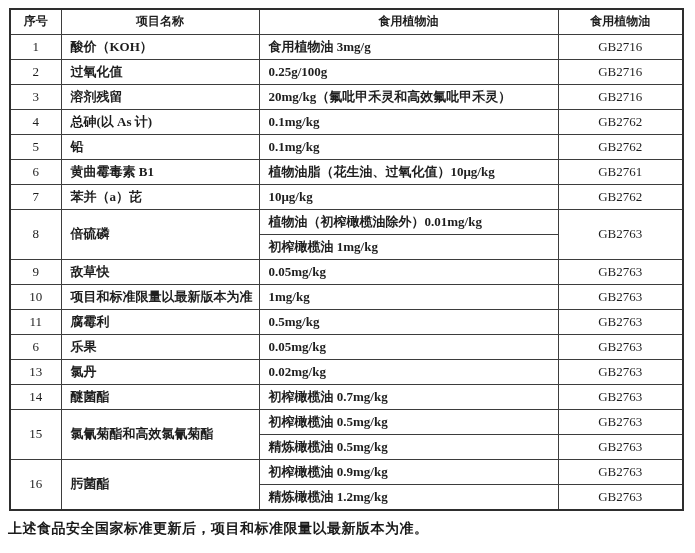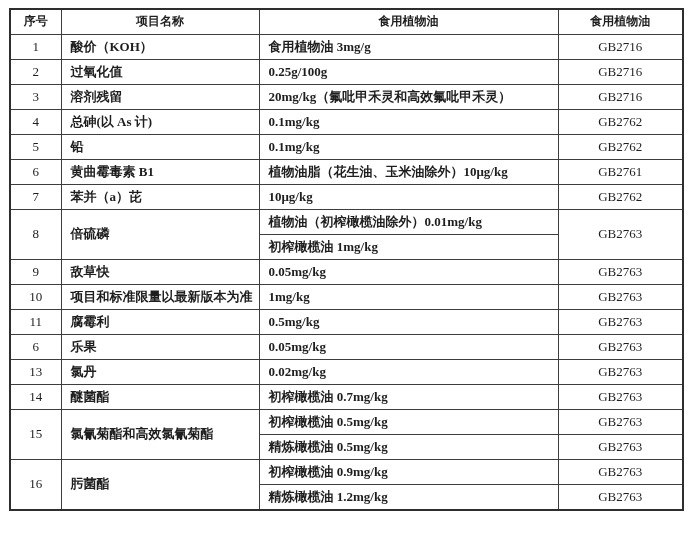--- a/index.html
+++ b/index.html
@@ -107,21 +107,21 @@
         </tr>
         <tr>
           <td class="c-no">5</td>
           <td class="c-name">铅</td>
           <td class="c-limit">0.1mg/kg</td>
           <td class="c-source">GB2762</td>
         </tr>
         <tr>
           <td class="c-no">6</td>
           <td class="c-name">黄曲霉毒素 B1</td>
-          <td class="c-limit">植物油脂（花生油、玉米油除外）10μg/kg</td>
+          <td class="c-limit">植物油脂（花生油、过氧化值）10μg/kg</td>
           <td class="c-source">GB2761</td>
         </tr>
         <tr>
           <td class="c-no">7</td>
           <td class="c-name">苯并（a）芘</td>
           <td class="c-limit">10μg/kg</td>
           <td class="c-source">GB2762</td>
         </tr>
         <tr>
           <td class="c-no" rowspan="2">8</td>
@@ -183,13 +183,14 @@
           <td class="c-name" rowspan="2">肟菌酯</td>
           <td class="c-limit">初榨橄榄油 0.9mg/kg</td>
           <td class="c-source">GB2763</td>
         </tr>
         <tr>
           <td class="c-limit">精炼橄榄油 1.2mg/kg</td>
           <td class="c-source">GB2763</td>
         </tr>
       </tbody>
   </table>
+  <p class="footer-note">上述食品安全国家标准更新后，项目和标准限量以最新版本为准。</p>
 </div>
 
 </body></html>

